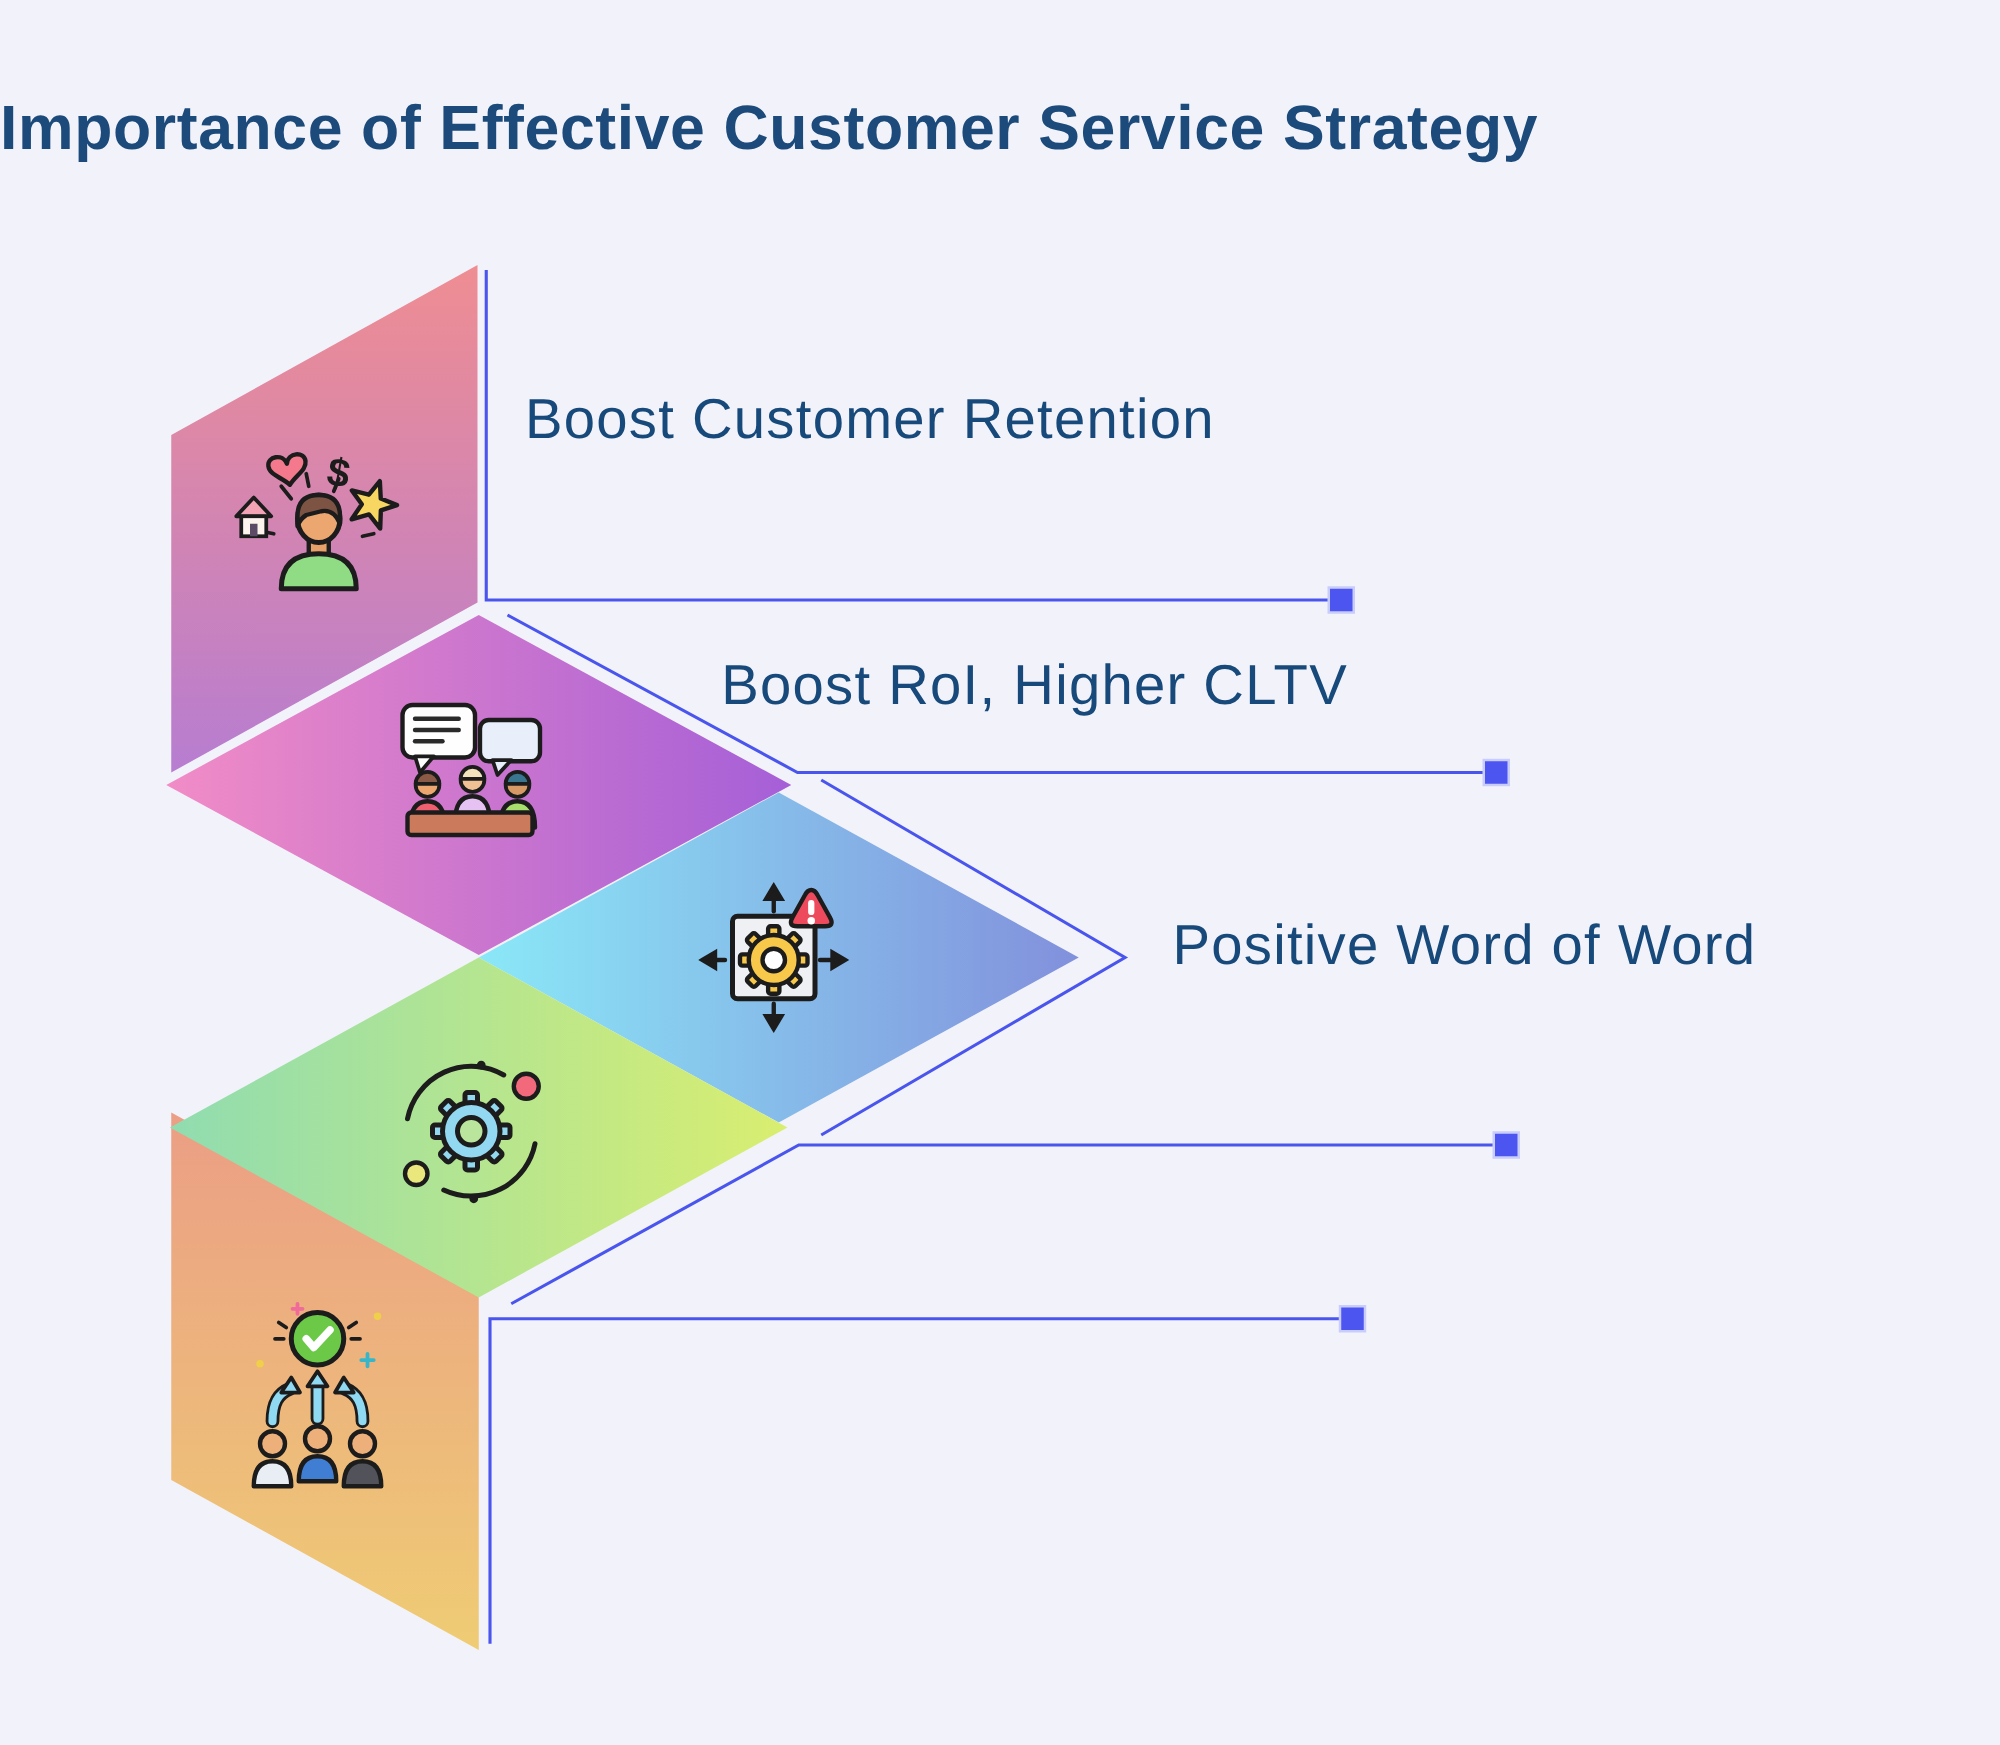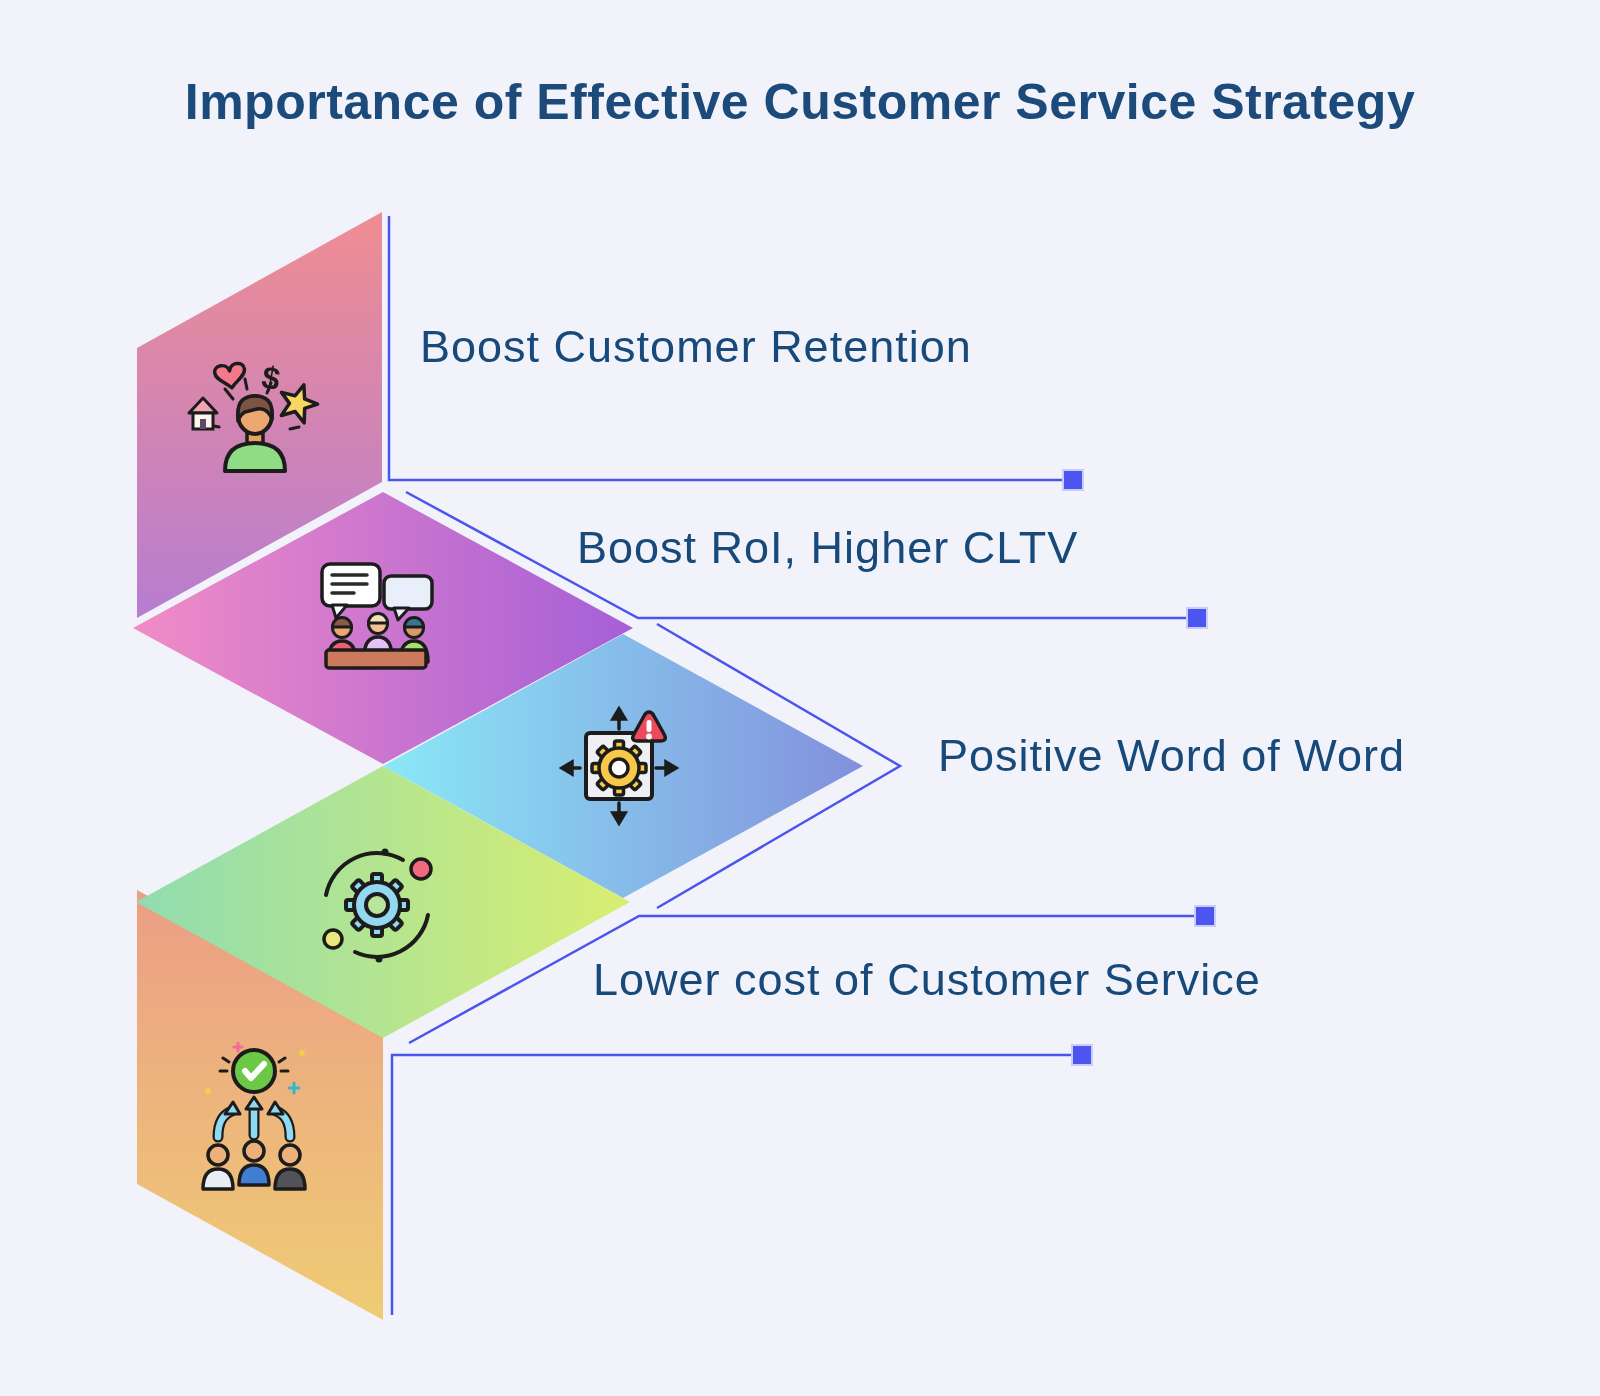--- a/index.html
+++ b/index.html
@@ -6,30 +6,29 @@
   body{
     width:1600px;height:1396px;
     background:#f2f3fa;
     position:relative;
     overflow:hidden;
     font-family:"Liberation Sans", sans-serif;
   }
   .stage{position:absolute;inset:0;width:1600px;height:1396px;}
   .title{
     position:absolute;left:0;top:77px;width:1600px;
-    text-align:center;
     font-size:50px;line-height:1;font-weight:700;
     color:#1b4a7b;letter-spacing:.5px;
   }
   .label{
     position:absolute;
     font-size:45px;line-height:1;font-weight:500;
     color:#17497b;letter-spacing:1px;white-space:nowrap;
   }
-  .lbl-1{left:420px;top:324px;text-align:right;}
+  .lbl-1{left:420px;top:312px;text-align:right;}
   .lbl-2{left:577px;top:525px;}
   .lbl-3{left:938px;top:733px;}
   .lbl-4{left:593px;top:957px;}
   .lbl-5{left:425px;top:1166px;}
   svg.gfx{position:absolute;left:0;top:0;}
 </style>
 </head>
 <body>
 
 <div class="stage">
@@ -240,15 +239,14 @@
         <circle cx="48" cy="-62" r="3" fill="#f0d048"></circle>
       </g>
     </g>
   </svg>
 
   <div class="title">Importance of Effective Customer Service Strategy</div>
 
   <div class="label lbl-1">Boost Customer Retention</div>
   <div class="label lbl-2">Boost RoI, Higher CLTV</div>
   <div class="label lbl-3">Positive Word of Word</div>
-  <div class="label lbl-4">Lower cost of Customer Service</div>
 
 </div>
 
 </body></html>

